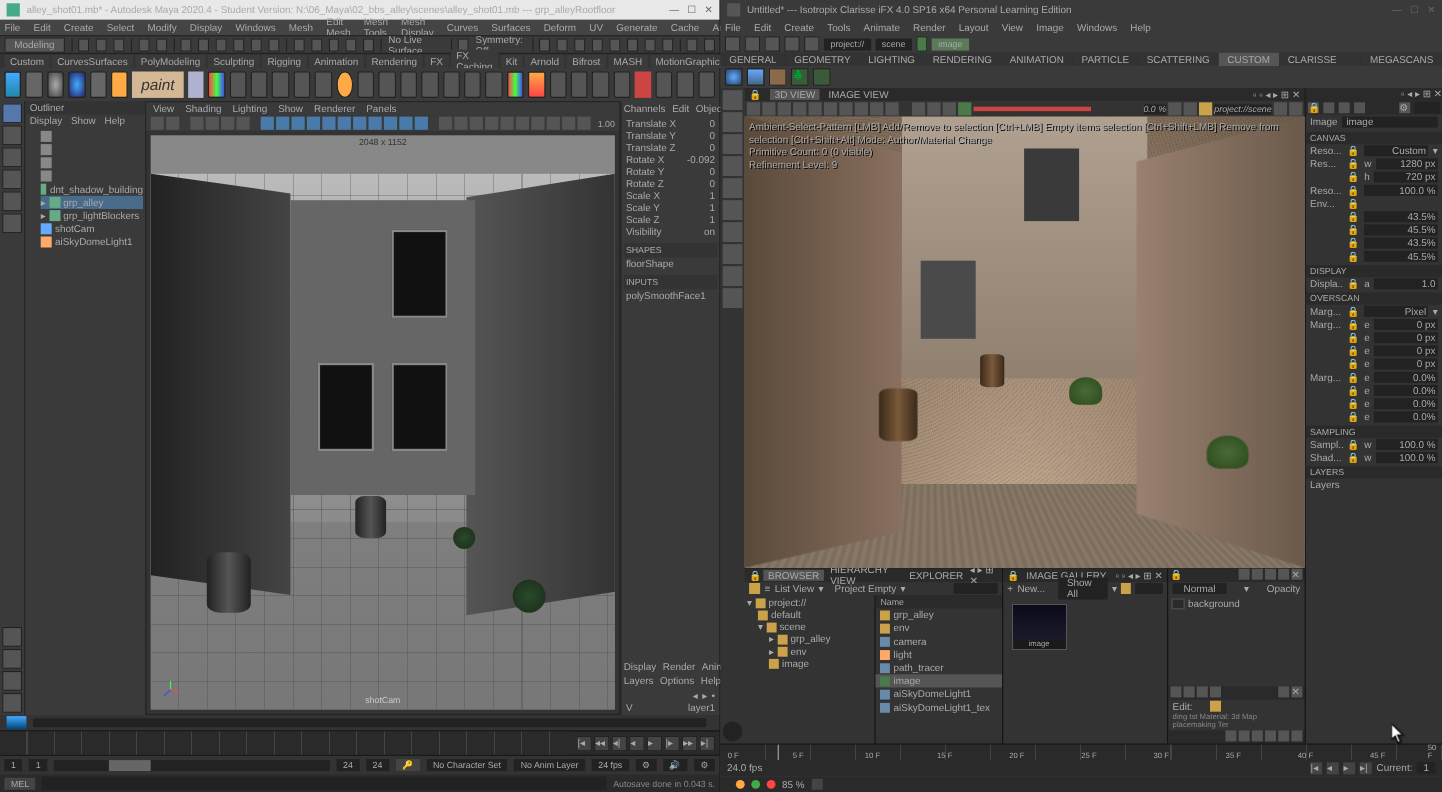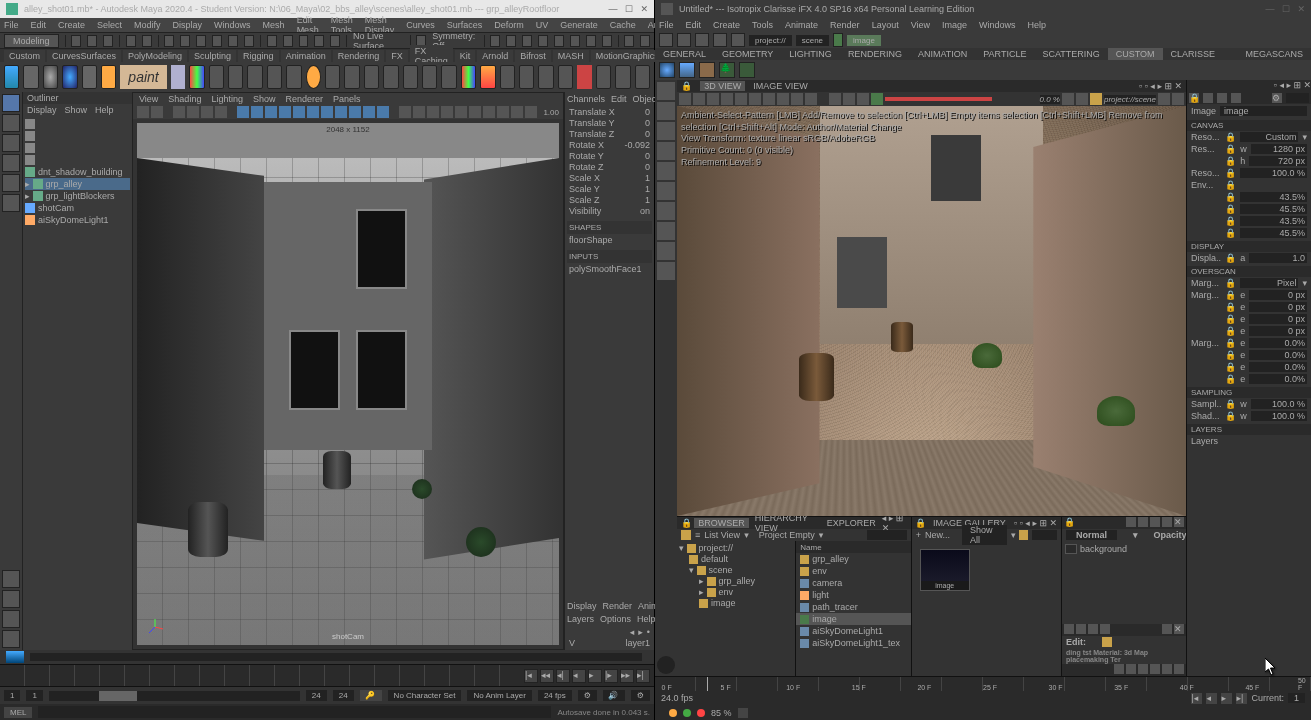--- a/index.html
+++ b/index.html
@@ -25,21 +25,21 @@
 .bigshelf .paint { background:#d4b896; color:#333; padding:4px 8px; font-size:14px; font-style:italic; }
 .bigshelf .sp { width:24px; height:24px; background:#b0b0d0; }
 .bigshelf .red { width:24px; height:24px; background:#c44; }
 .main-row { flex:1; display:flex; min-height:0; }
 .toolcol { width:22px; background:#3a3a3a; display:flex; flex-direction:column; gap:2px; padding:2px; }
 .toolcol .t { width:18px; height:18px; background:#555; border:1px solid #222; }
 .toolcol .t.sel { background:#5577aa; }
 .outliner { width:110px; background:#3a3a3a; display:flex; flex-direction:column; border-left:1px solid #222; }
 .outliner .hdr { height:12px; background:#333; padding:0 4px; display:flex; align-items:center; }
 .outliner .menu { height:12px; display:flex; gap:8px; padding:0 4px; align-items:center; font-size:8px; }
-.outliner .tree { flex:1; padding:2px; overflow:hidden; }
+.outliner .tree { flex:1; padding:2px; overflow:hidden;margin-left:12px; }
 .outliner .node { display:flex; align-items:center; gap:3px; padding:1px 0; font-size:8px; }
 .outliner .node .ni { width:10px; height:10px; background:#6a8; }
 .outliner .node.sel { background:#4a6a8a; }
 .viewport { flex:1; display:flex; flex-direction:column; background:#333; border:1px solid #222; }
 .vp-menu { height:12px; display:flex; gap:10px; padding:0 6px; align-items:center; font-size:8px; background:#3a3a3a; }
 .vp-tools { height:14px; display:flex; gap:2px; padding:0 4px; align-items:center; background:#3a3a3a; }
 .vp-tools .vt { width:12px; height:12px; background:#555; }
 .vp-tools .vt.blue { background:#4a7aaa; }
 .vp-canvas { flex:1; background:#888; position:relative; margin:4px; overflow:hidden; }
 .vp-canvas .reslabel { position:absolute; top:2px; left:50%; transform:translateX(-50%); font-size:8px; color:#333; }
@@ -147,21 +147,21 @@
 .cl-gallery { flex:1; background:#333; border-left:1px solid #111; display:flex; flex-direction:column; }
 .cl-gallery .ghdr { height:12px; background:#2a2a2a; font-size:8px; padding:0 4px; display:flex; align-items:center; gap:6px; }
 .cl-gallery .gtb { height:12px; display:flex; gap:4px; padding:0 4px; align-items:center; font-size:8px; }
 .cl-gallery .gbody { flex:1; padding:8px; }
 .cl-gallery .thumb { width:50px; height:42px; background:#1a1a1a; border:1px solid #555; display:flex; flex-direction:column; }
 .cl-gallery .thumb .timg { flex:1; background:linear-gradient(#0a0a1a,#1a1a2a); }
 .cl-gallery .thumb .tlbl { font-size:7px; text-align:center; padding:1px; }
 .cl-layers { width:125px; background:#333; border-left:1px solid #111; display:flex; flex-direction:column; }
 .cl-layers .lhdr { height:12px; background:#2a2a2a; display:flex; gap:2px; padding:0 2px; }
 .cl-layers .lhdr .b { width:10px; height:10px; background:#555; }
-.cl-layers .lopt { display:flex; gap:16px; padding:1px 4px; font-size:7px; align-items:flex-end;font-weight:bold; }
+.cl-layers .lopt { display:flex; gap:16px; padding:1px 4px; font-size:7px; align-items:flex-end; }
 .cl-layers .llist { flex:1; padding:2px; }
 .cl-layers .layer { display:flex; align-items:center; gap:3px; padding:1px; font-size:8px; }
 .cl-layers .layer .sw { width:12px; height:10px; background:#2a2a2a; border:1px solid #555; }
 .cl-tl { height:30px; background:#2a2a2a; border-top:1px solid #111; display:flex; flex-direction:column; }
 .cl-tl .tlticks { height:14px; background:repeating-linear-gradient(90deg,#2a2a2a 0,#2a2a2a 40px,#444 40px,#444 41px); display:flex; align-items:flex-end; padding:0 4px; position:relative; }
 .cl-tl .tlticks .tn { position:absolute; font-size:7px; }
 .cl-tl .tlplay { height:14px; display:flex; align-items:center; justify-content:flex-end; gap:4px; padding:0 6px; font-size:8px; }
 .cl-tl .tlplay .b { width:11px; height:11px; background:#444; }
 .cl-status { height:14px; background:#2a2a2a; display:flex; align-items:center; padding:0 6px; font-size:8px; gap:8px; }
 .cl-status .right { margin-left:auto; display:flex; gap:6px; align-items:center; }
@@ -647,21 +647,20 @@
          <div style="position:absolute;top:55%;left:8%;width:22%;height:30%;background:#4a4a4a"></div>
        </div>
        <div class="cwall-l"></div>
        <div class="cwall-r"></div>
        <div class="cbarrel" style="left:24%;bottom:28%"></div>
        <div class="cbarrel" style="left:42%;bottom:40%;width:22px;height:30px"></div>
        <div class="cplant" style="left:58%;bottom:36%"></div>
        <div class="cplant" style="right:10%;bottom:22%;width:38px;height:30px"></div>
        <div class="info">
          <div>Ambient-Select-Pattern [LMB]  Add/Remove to selection [Ctrl+LMB]  Empty items selection [Ctrl+Shift+LMB]  Remove from selection [Ctrl+Shift+Alt]  Mode: Author/Material  Change</div>
-         <div>View Transform: texture linear sRGB/AdobeRGB</div>
          <div>Primitive Count: 0 (0 visible)</div>
          <div>Refinement Level: 9</div>
        </div>
      </div>
      <div class="cl-bottom">
        <div class="cl-browser">
          <div class="cl-bhdr">
            <span>🔒</span>
            <span class="bt active">BROWSER</span>
            <span class="bt">HIERARCHY VIEW</span>

